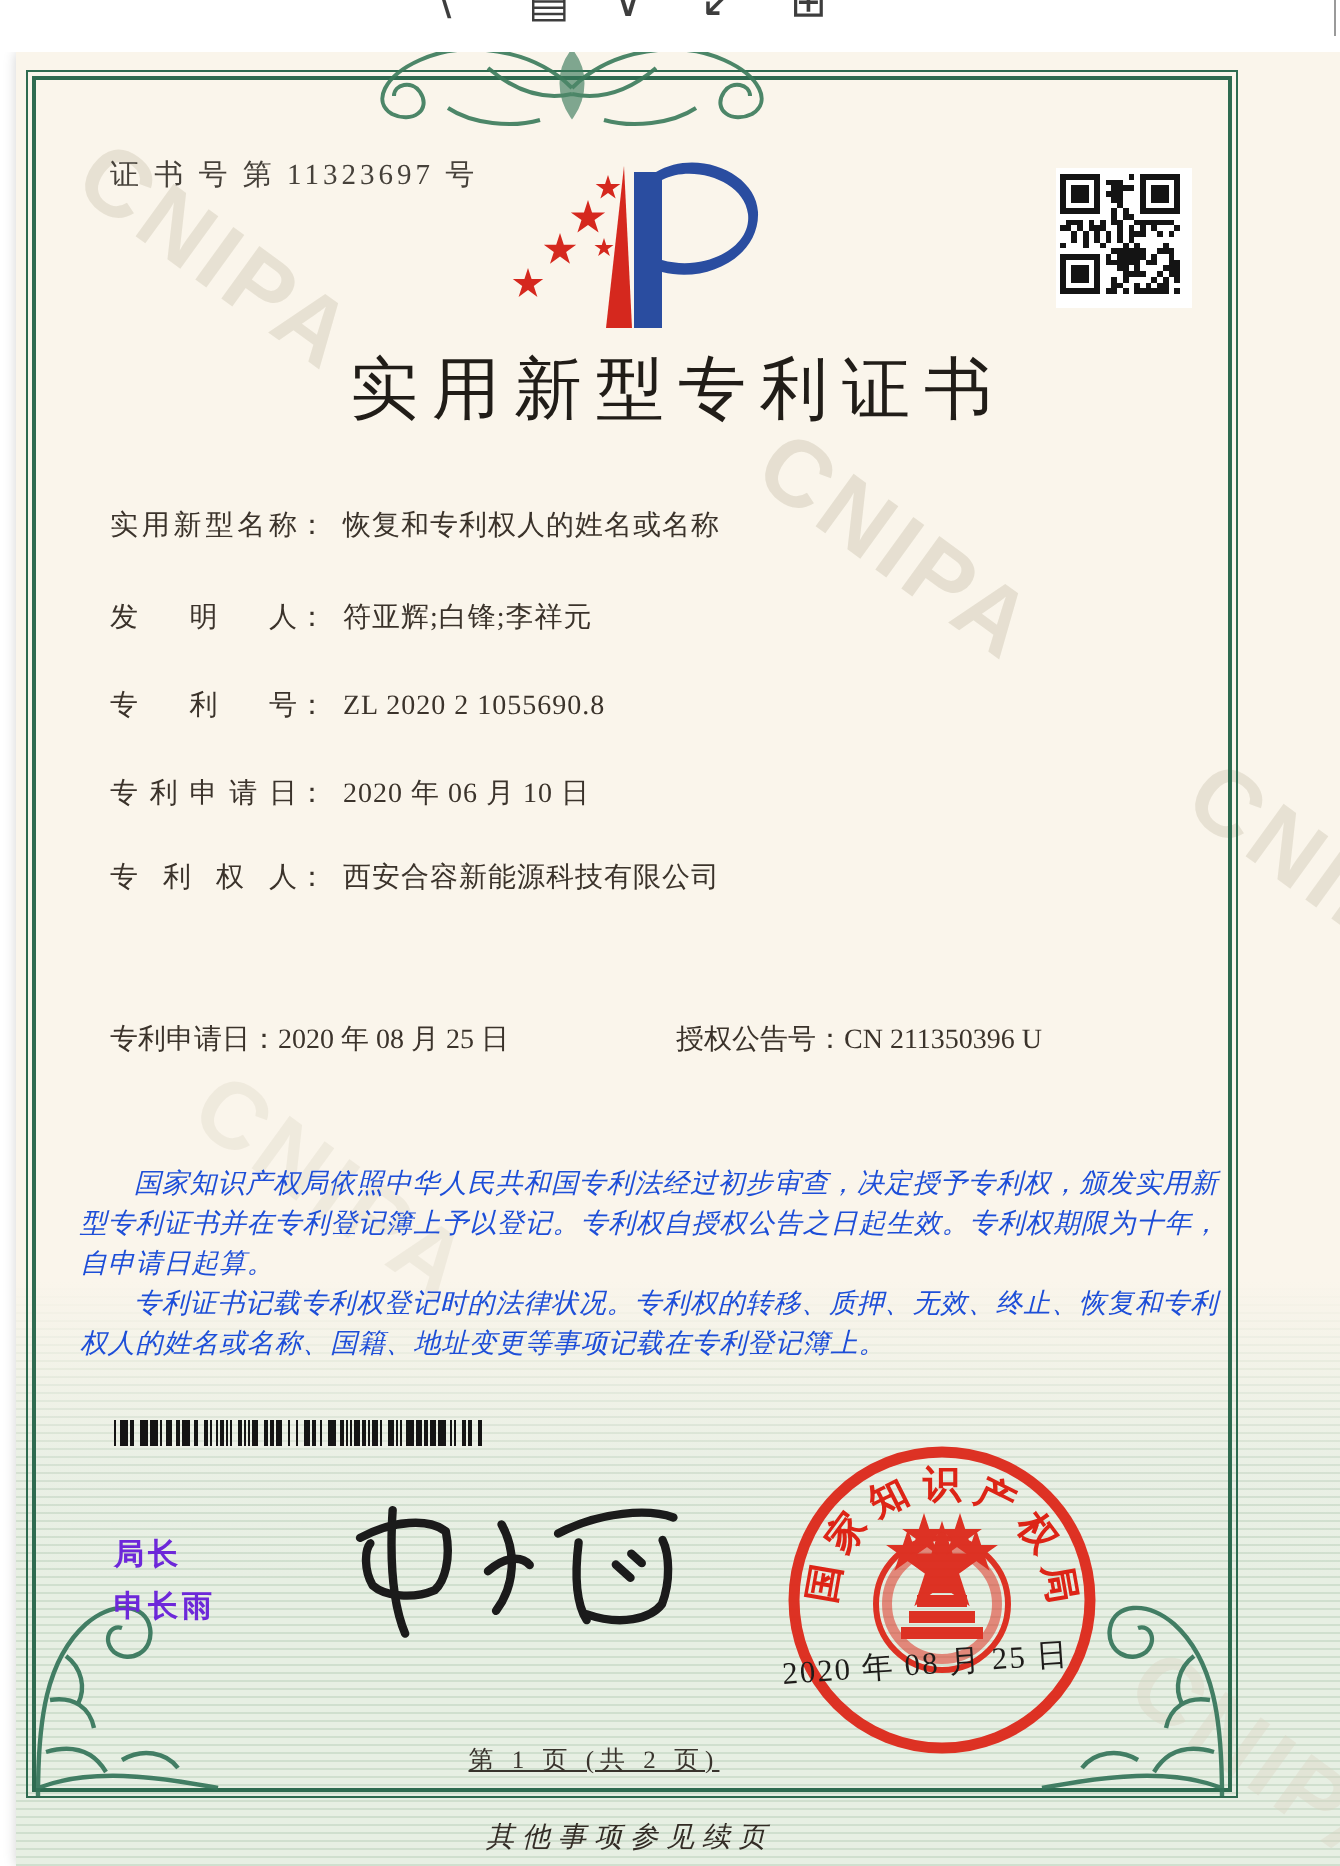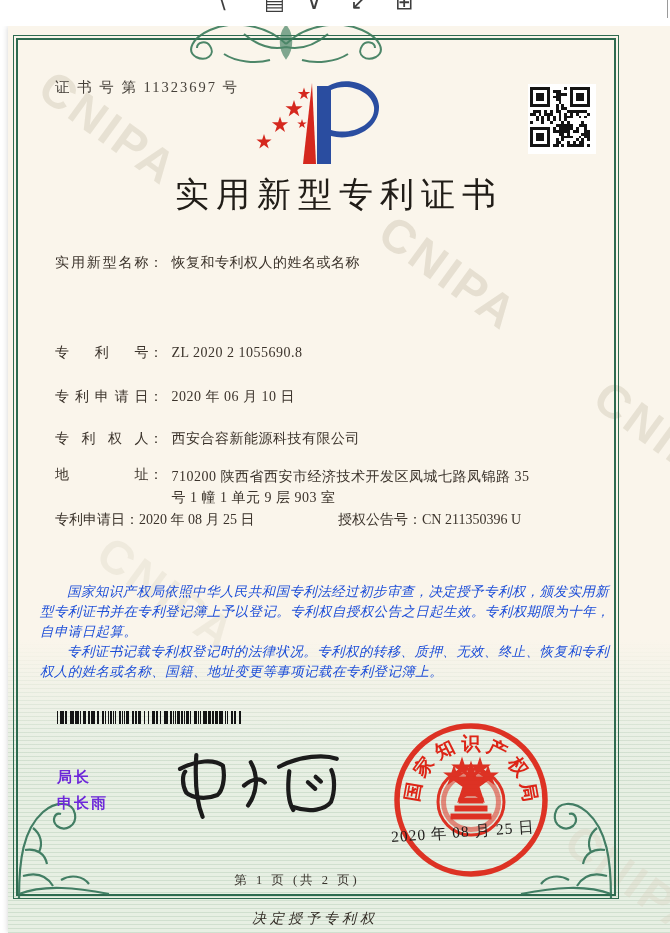--- a/index.html
+++ b/index.html
@@ -55,21 +55,21 @@
           font-family:"Liberation Sans","DejaVu Sans",sans-serif;text-align:center;}
   .sig-svg{left:160px;top:712px;width:175px;height:95px;transform:rotate(-3deg);}
 
   .seal{left:375px;top:680px;width:176px;height:188px;z-index:12;}
   .seal svg{overflow:visible;}
   .seal-char{font-size:19px;font-weight:700;fill:#dd2416;text-anchor:middle;dominant-baseline:central;}
   .seal-date{left:383px;top:796px;font-size:15.5px;color:#1e1c1a;letter-spacing:1px;
              transform:rotate(-4deg);z-index:13;white-space:nowrap;}
 
   .page-footer{left:5px;top:846px;width:568px;text-align:center;font-size:12.5px;
-               color:#39342d;letter-spacing:3px;}
+               color:#39342d;letter-spacing:3px;text-decoration:underline;}
   .cont-note{left:5px;top:884px;width:604px;text-align:center;font-size:14px;
              color:#332d26;letter-spacing:4px;font-style:italic;z-index:11;}
 
   .ornament{position:absolute;z-index:6;pointer-events:none;}
 </style>
 </head>
 <body>
 
 <div id="stage">
 
@@ -279,31 +279,31 @@
           <path fill-rule="evenodd" d="M0 42h21v21h-21zM3 45v15h15v-15z"></path>
           <rect x="6" y="48" width="9" height="9"></rect>
         </svg>
     </div>
 
     <div class="abs title">实用新型专利证书</div>
 
     <div class="abs field-row" style="top:228px">
       <span class="flabel">实用新型名称</span><span>：</span><span class="fvalue">恢复和专利权人的姓名或名称</span>
     </div>
+    <div class="abs field-row" style="top:274px">
+      <span class="flabel">发明人</span><span>：</span><span class="fvalue">符亚辉;白锋;李祥元</span>
+    </div>
     <div class="abs field-row" style="top:318px">
       <span class="flabel">专利号</span><span>：</span><span class="fvalue">ZL 2020 2 1055690.8</span>
     </div>
     <div class="abs field-row" style="top:362px">
       <span class="flabel">专利申请日</span><span>：</span><span class="fvalue">2020 年 06 月 10 日</span>
     </div>
     <div class="abs field-row" style="top:404px">
       <span class="flabel">专利权人</span><span>：</span><span class="fvalue">西安合容新能源科技有限公司</span>
-    </div>
-    <div class="abs field-row" style="top:440px">
-      <span class="flabel">地址</span><span>：</span><span class="addr-val"><span>710200 陕西省西安市经济技术开发区凤城七路凤锦路 35</span><br><span>号 1 幢 1 单元 9 层 903 室</span></span>
     </div>
 
     <div class="grant-grp" style="left:47px;top:485px">
       <span>专利申请日</span><span>：</span><span>2020 年 08 月 25 日</span>
     </div>
     <div class="grant-grp" style="left:330px;top:485px">
       <span>授权公告号</span><span>：</span><span>CN 211350396 U</span>
     </div>
 
     <div class="abs body-par">
@@ -406,16 +406,16 @@
           <text class="seal-char" transform="translate(61.520848368172736,43.275674220918674) rotate(-26.666666666666664)">知</text>
           <text class="seal-char" transform="translate(88,37) rotate(0)">识</text>
           <text class="seal-char" transform="translate(114.47915163182728,43.27567422091868) rotate(26.66666666666667)">产</text>
           <text class="seal-char" transform="translate(135.32526837254758,60.76764308953563) rotate(53.33333333333334)">权</text>
           <text class="seal-char" transform="translate(146.10365742772026,85.7547575176511) rotate(80)">局</text>
         </svg>
     </div>
     <div class="abs seal-date">2020 年 08 月 25 日</div>
 
     <div class="abs page-footer">第 1 页 (共 2 页)</div>
-    <div class="abs cont-note">决定授予专利权</div>
+    <div class="abs cont-note">其他事项参见续页</div>
 
   </div>
 </div>
 
 </body></html>

